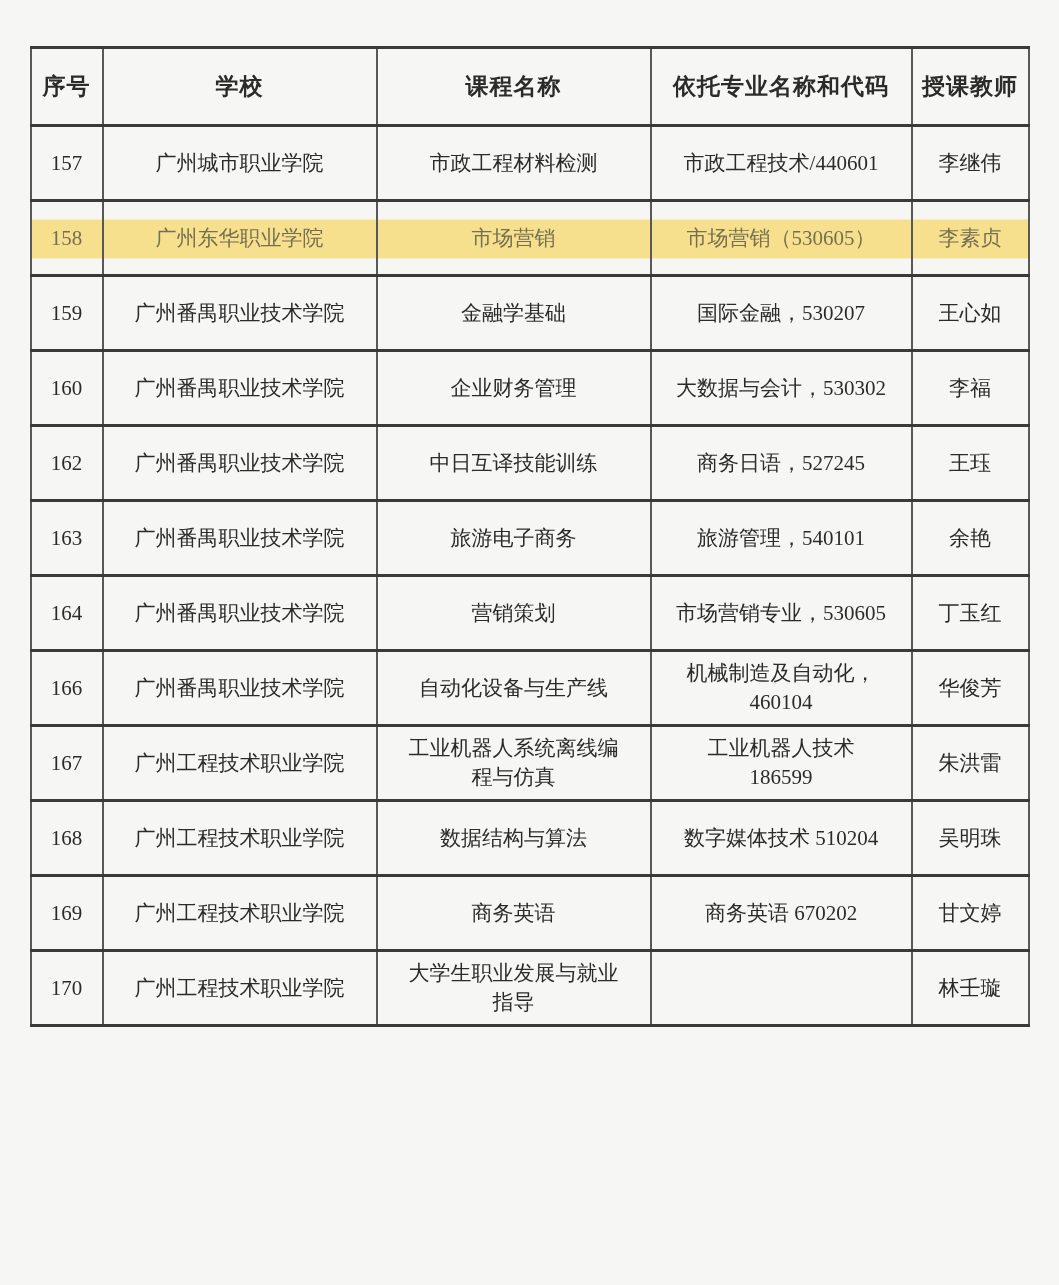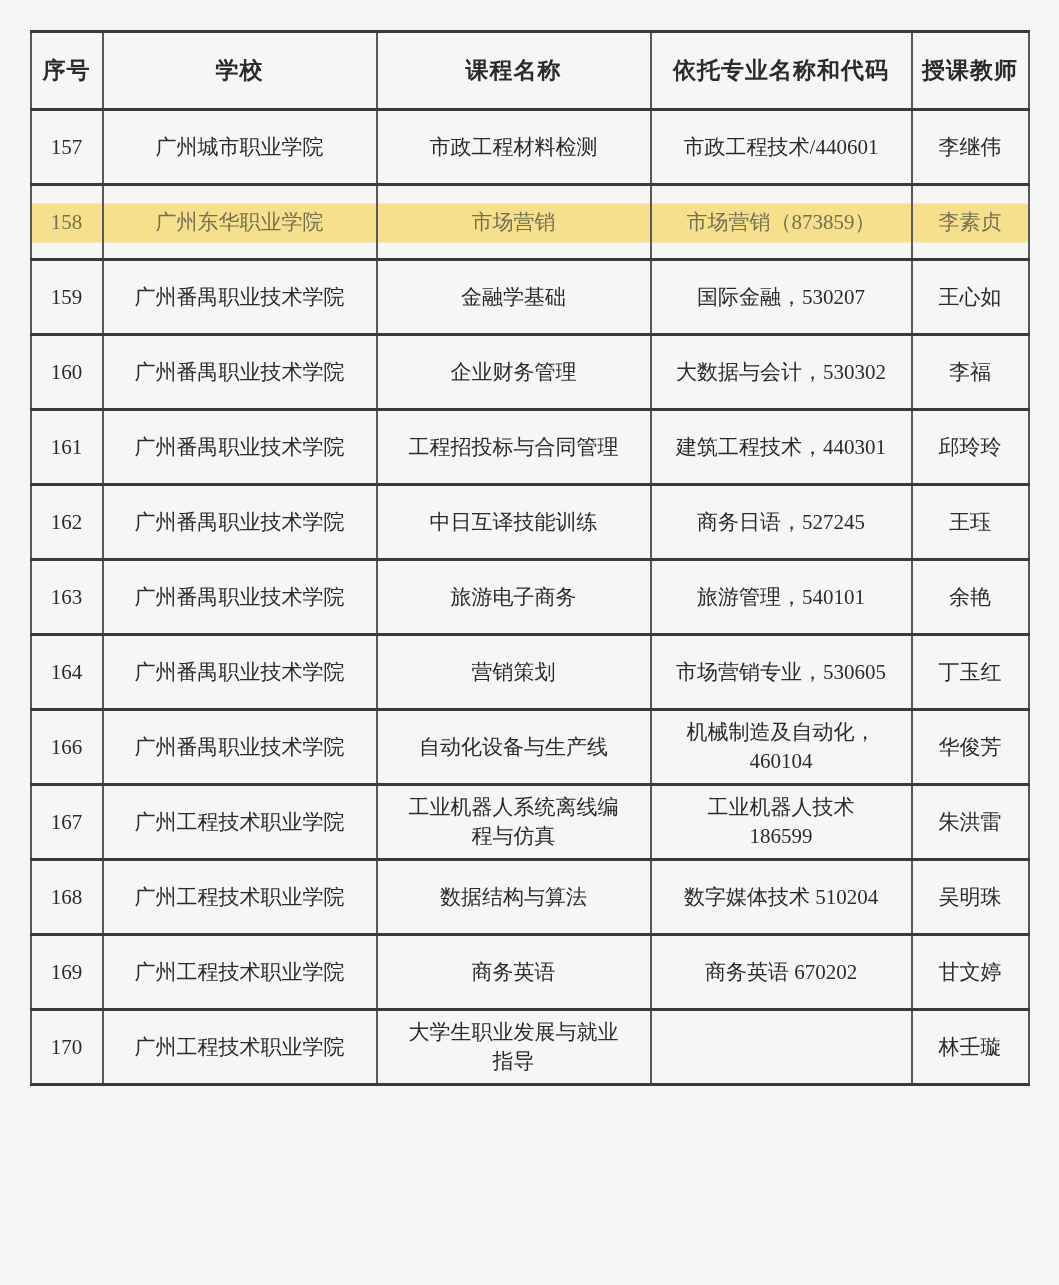--- a/index.html
+++ b/index.html
@@ -16,21 +16,21 @@
     padding: 0;
     width: 1059px;
     height: 1285px;
     background: var(--page-bg);
     font-family: "Liberation Serif", "DejaVu Serif", serif;
     color: var(--text);
   }
   .page {
     width: 1059px;
     height: 1131px;
-    padding-top: 30px;
+    padding-top: 46px;
     overflow: hidden;
   }
   table.course-table {
     border-collapse: collapse;
     table-layout: fixed;
     width: 998px;
     margin: 0 auto;
     background: transparent;
   }
   col.w-no      { width: 72px;  }
@@ -98,43 +98,36 @@
     <td class="c-no">157</td>
     <td class="c-school">广州城市职业学院</td>
     <td class="c-course">市政工程材料检测</td>
     <td class="c-major">市政工程技术/440601</td>
     <td class="c-teacher">李继伟</td>
   </tr>
         <tr class="highlight">
     <td class="c-no">158</td>
     <td class="c-school">广州东华职业学院</td>
     <td class="c-course">市场营销</td>
-    <td class="c-major">市场营销（873859）</td>
+    <td class="c-major">市场营销（530605）</td>
     <td class="c-teacher">李素贞</td>
   </tr>
         <tr>
     <td class="c-no">159</td>
     <td class="c-school">广州番禺职业技术学院</td>
     <td class="c-course">金融学基础</td>
     <td class="c-major">国际金融，530207</td>
     <td class="c-teacher">王心如</td>
   </tr>
         <tr>
     <td class="c-no">160</td>
     <td class="c-school">广州番禺职业技术学院</td>
     <td class="c-course">企业财务管理</td>
     <td class="c-major">大数据与会计，530302</td>
     <td class="c-teacher">李福</td>
-  </tr>
-        <tr>
-    <td class="c-no">161</td>
-    <td class="c-school">广州番禺职业技术学院</td>
-    <td class="c-course">工程招投标与合同管理</td>
-    <td class="c-major">建筑工程技术，440301</td>
-    <td class="c-teacher">邱玲玲</td>
   </tr>
         <tr>
     <td class="c-no">162</td>
     <td class="c-school">广州番禺职业技术学院</td>
     <td class="c-course">中日互译技能训练</td>
     <td class="c-major">商务日语，527245</td>
     <td class="c-teacher">王珏</td>
   </tr>
         <tr>
     <td class="c-no">163</td>

